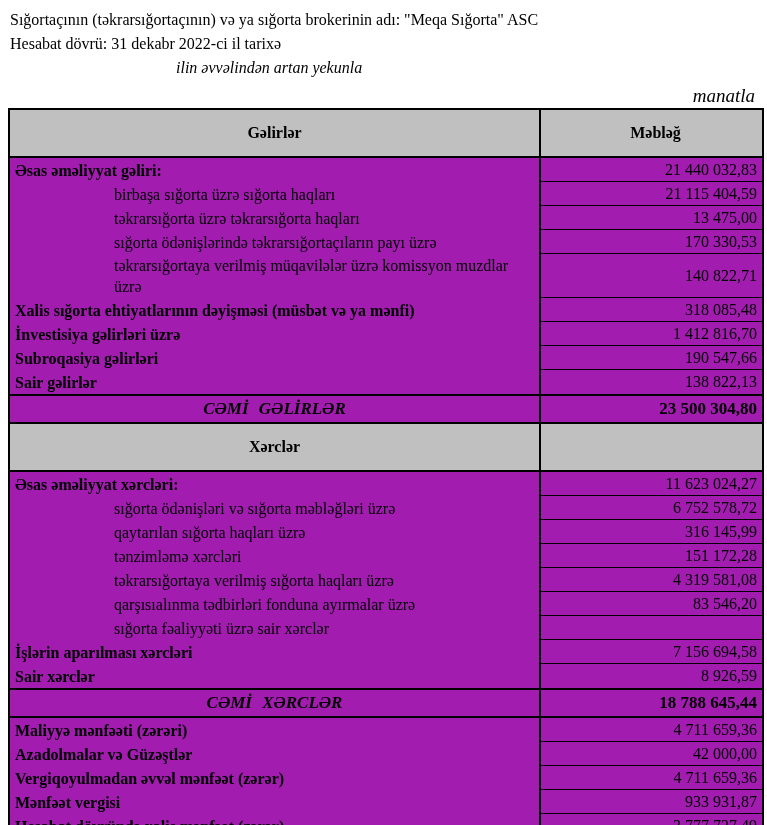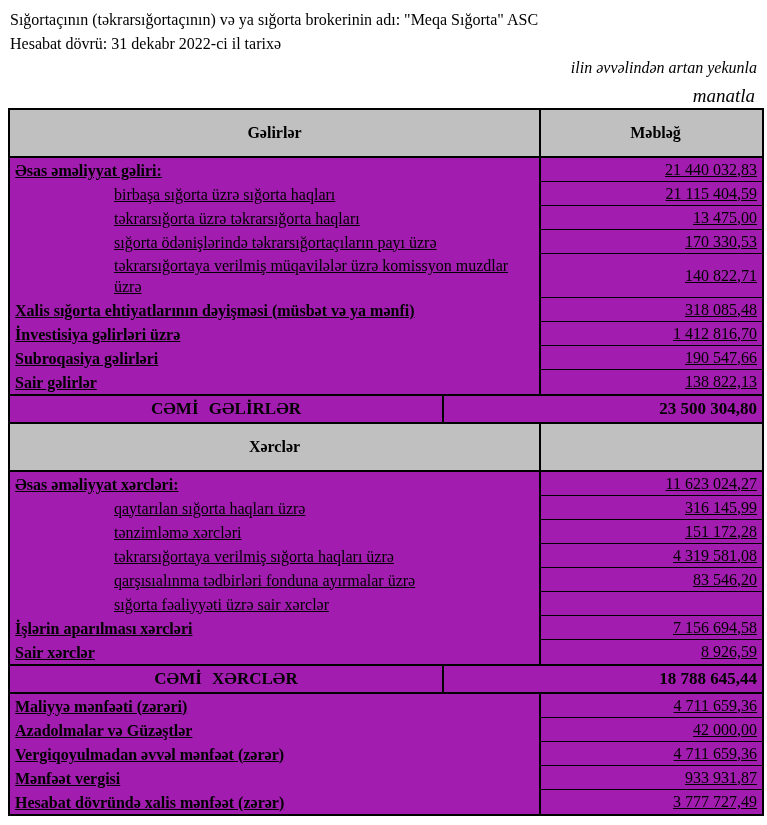--- a/index.html
+++ b/index.html
@@ -17,21 +17,20 @@
     font-size: 16px;
   }
   .doc-line {
     line-height: 24px;
     white-space: nowrap;
   }
   .cumulative {
     font-style: italic;
     margin-left: 166px;
     line-height: 24px;
-    text-align: right;
   }
   .unit {
     font-style: italic;
     text-align: right;
     font-size: 19px;
     margin: 7px 2px 4px 0;
     line-height: 17px;
   }
   .tbl {
     margin-left: 8px;
@@ -60,21 +59,20 @@
   
   .section .row {
     display: flex;
     min-height: 24px;
     font-size: 16px;
   }
   .cell {
     box-sizing: border-box;
     display: flex;
     align-items: center;
-    text-decoration: underline;
   }
   .cell-label {
     width: 531px;
     border-right: 2px solid #000;
     padding: 1px 6px 1px 5px;
     line-height: 21px;
   }
   .row.sub .cell-label { padding-left: 104px; }
   .row.major .cell-label { font-weight: bold; }
   .cell-amount {
@@ -87,27 +85,28 @@
   
   .total-row {
     display: flex;
     border-top: 2px solid #000;
     border-bottom: 2px solid #000;
     min-height: 26px;
     font-weight: bold;
     font-size: 17px;
   }
   .total-label {
-    width: 434px;
+    width: 531px;
     box-sizing: border-box;
     border-right: 2px solid #000;
     display: flex;
     align-items: center;
     justify-content: center;
     word-spacing: 6px;
+    font-style: italic;
   }
   .total-amount {
     flex: 1;
     display: flex;
     align-items: center;
     justify-content: flex-end;
     padding-right: 5px;
   }
 </style>
 </head>
@@ -175,20 +174,24 @@
     <div class="hcell hcell-label">Xərclər</div>
     <div class="hcell hcell-amount"></div>
   </div>
 
   <div class="section">
       <div class="row major">
         <div class="cell cell-label">Əsas əməliyyat xərcləri:</div>
         <div class="cell cell-amount">11 623 024,27</div>
       </div>
       <div class="row sub">
+        <div class="cell cell-label">sığorta ödənişləri və sığorta məbləğləri üzrə</div>
+        <div class="cell cell-amount">6 752 578,72</div>
+      </div>
+      <div class="row sub">
         <div class="cell cell-label">qaytarılan sığorta haqları üzrə</div>
         <div class="cell cell-amount">316 145,99</div>
       </div>
       <div class="row sub">
         <div class="cell cell-label">tənzimləmə xərcləri</div>
         <div class="cell cell-amount">151 172,28</div>
       </div>
       <div class="row sub">
         <div class="cell cell-label">təkrarsığortaya verilmiş sığorta haqları üzrə</div>
         <div class="cell cell-amount">4 319 581,08</div>

